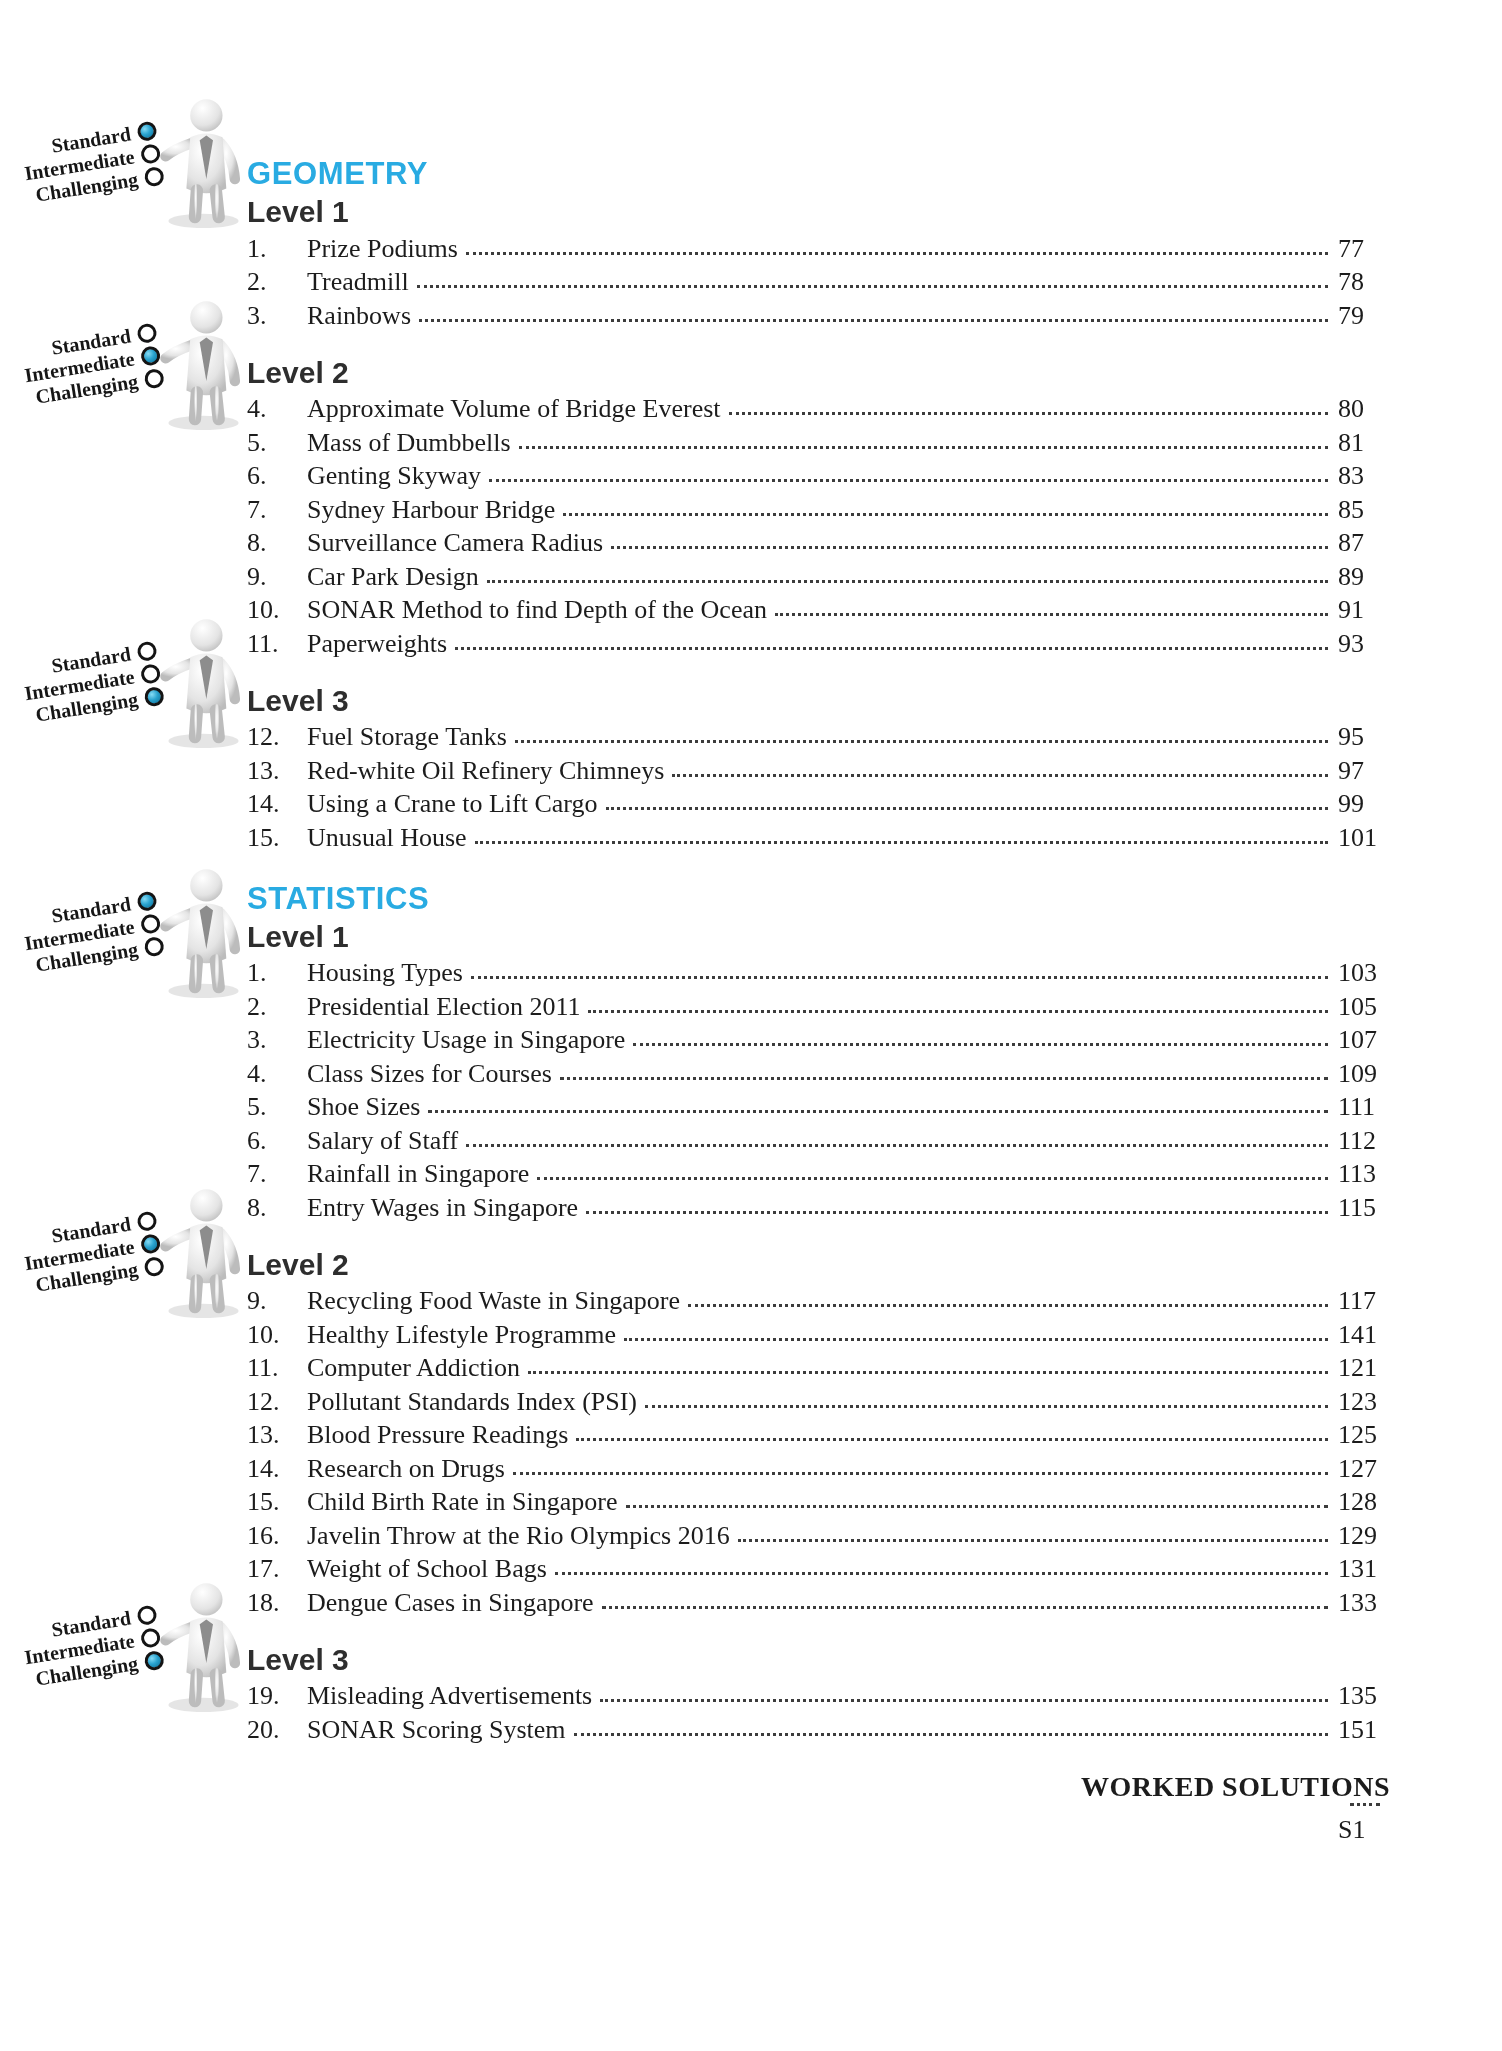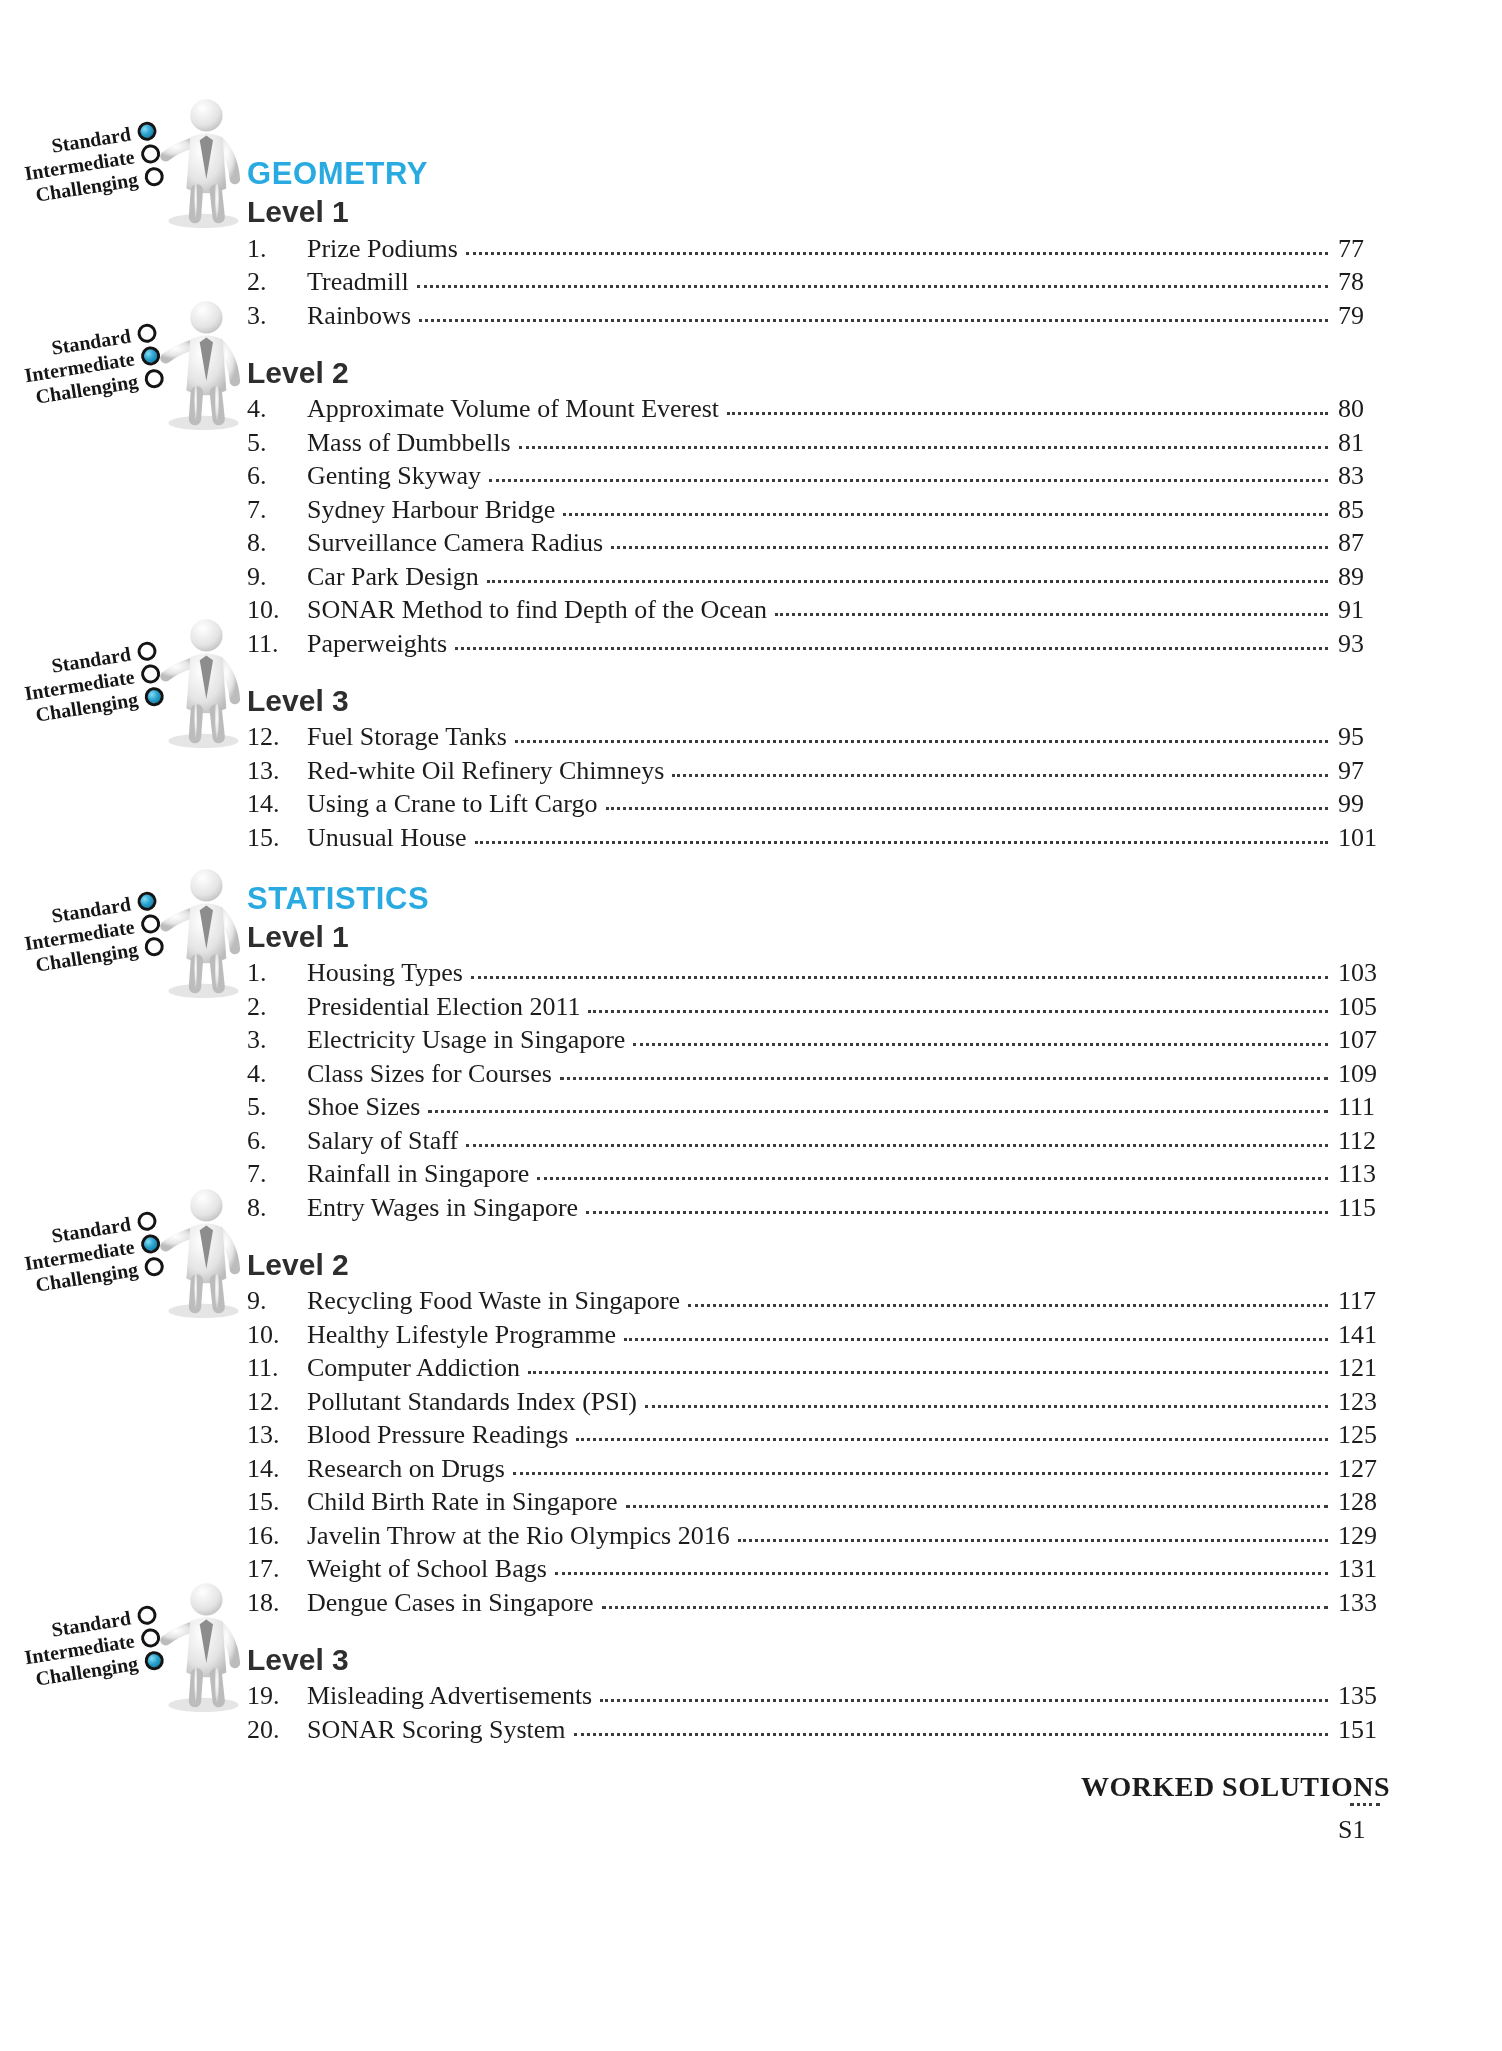--- a/index.html
+++ b/index.html
@@ -283,21 +283,21 @@
           <span class="num">3.</span>
           <span class="title">Rainbows</span>
           <span class="leader"></span>
           <span class="pagenum">79</span>
         </div>
       </div>
       <div class="level-heading">Level 2</div>
       <div class="item-list">
         <div class="toc-row">
           <span class="num">4.</span>
-          <span class="title">Approximate Volume of Mount Everest</span>
+          <span class="title">Approximate Volume of Bridge Everest</span>
           <span class="leader"></span>
           <span class="pagenum">80</span>
         </div>
         <div class="toc-row">
           <span class="num">5.</span>
           <span class="title">Mass of Dumbbells</span>
           <span class="leader"></span>
           <span class="pagenum">81</span>
         </div>
         <div class="toc-row">

